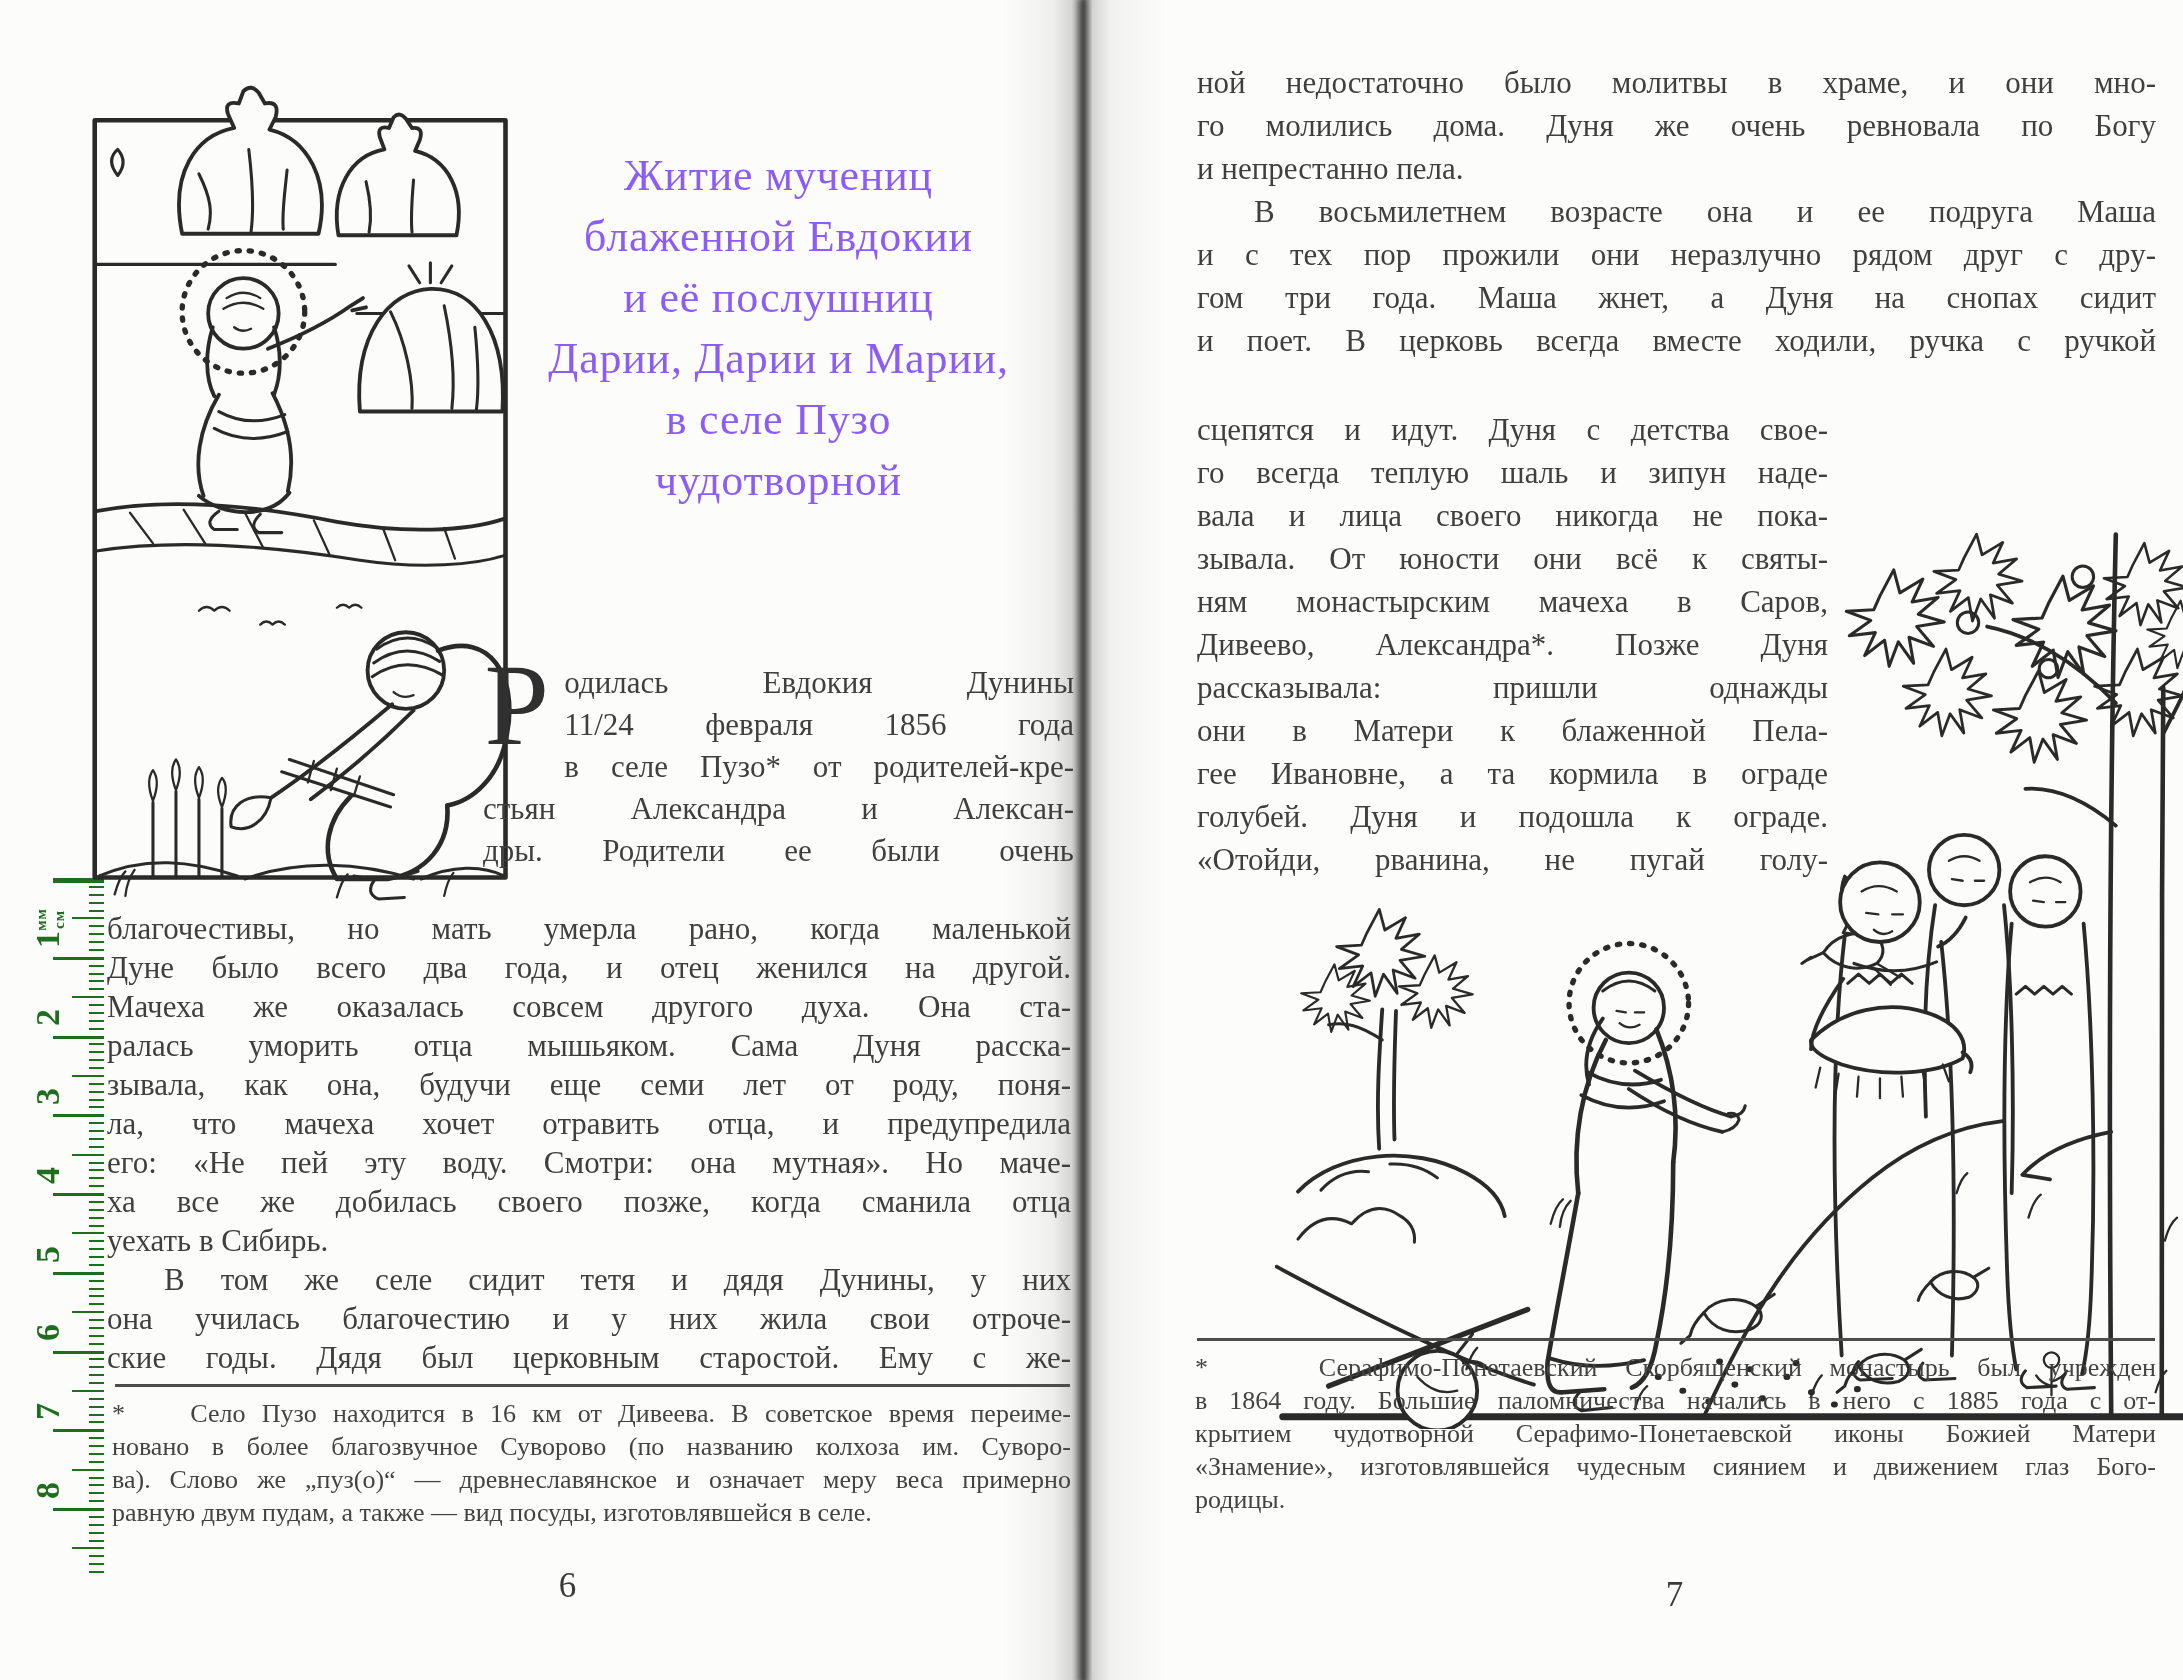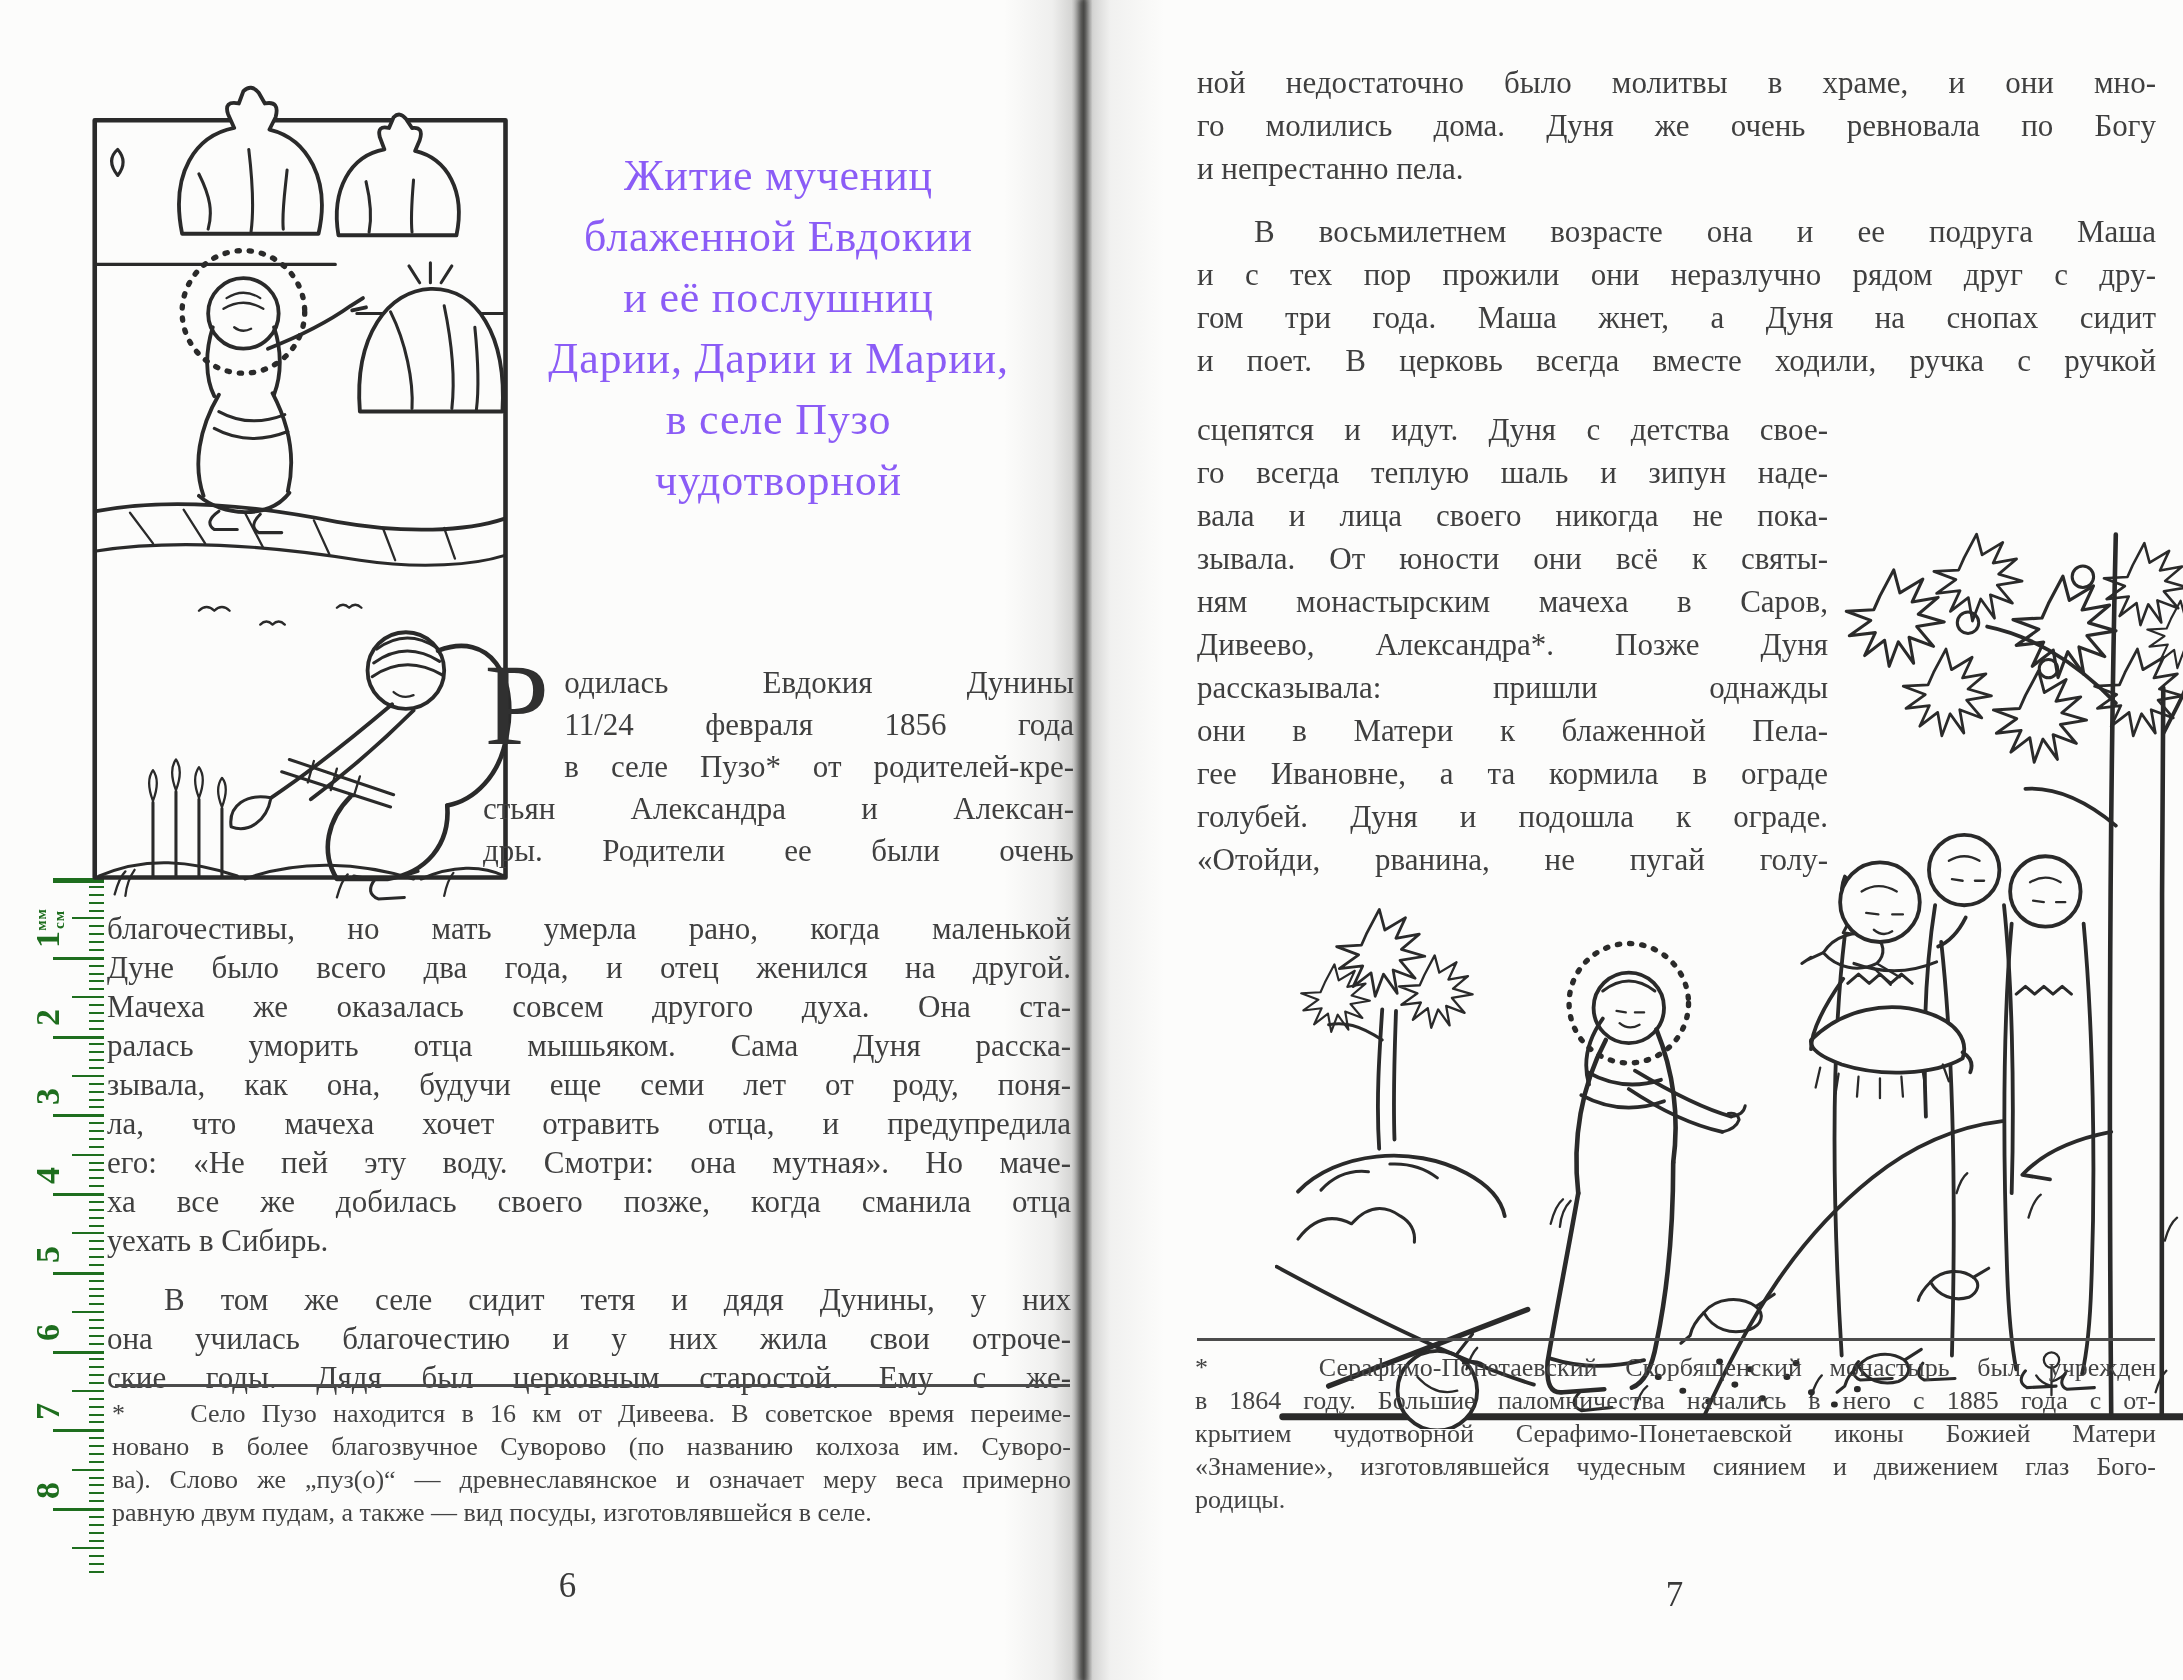--- a/index.html
+++ b/index.html
@@ -32,21 +32,21 @@
   
   .title{position:absolute;left:483px;top:129px;width:591px;color:#8b5cf6;}
   .title-line{font-size:44px;line-height:61px;text-align:center;letter-spacing:0.8px;font-weight:500;}
 
   .para1{position:absolute;left:483px;top:662px;width:591px;}
   .dropcap{float:left;font-size:116px;line-height:80px;height:86px;padding:3.1px 15.3px 0 1.5px;color:#303030;}
   .para1 .bline{line-height:42px;}
 
   .bline{font-size:31px;line-height:39px;text-align:justify;text-align-last:justify;color:#3f3f3f;}
   .bline.end{text-align-last:left;}
-  .bline.ind{text-indent:57px;margin-top:20px;}
+  .bline.ind{text-indent:57px;}
 
   #left-body{position:absolute;left:107px;top:909px;width:964px;}
   #right-wide{position:absolute;left:1197px;top:61px;width:959px;}
   #right-wide .bline{line-height:43px;}
   #right-narrow{position:absolute;left:1197px;top:408px;width:631px;}
   #right-narrow .bline{line-height:43px;}
 
   .footrule{position:absolute;height:3.1px;background:#4c4c4c;}
   .footrule.left{left:115px;top:1384px;width:955px;}
   .footrule.right{left:1197px;top:1338px;width:958px;}

